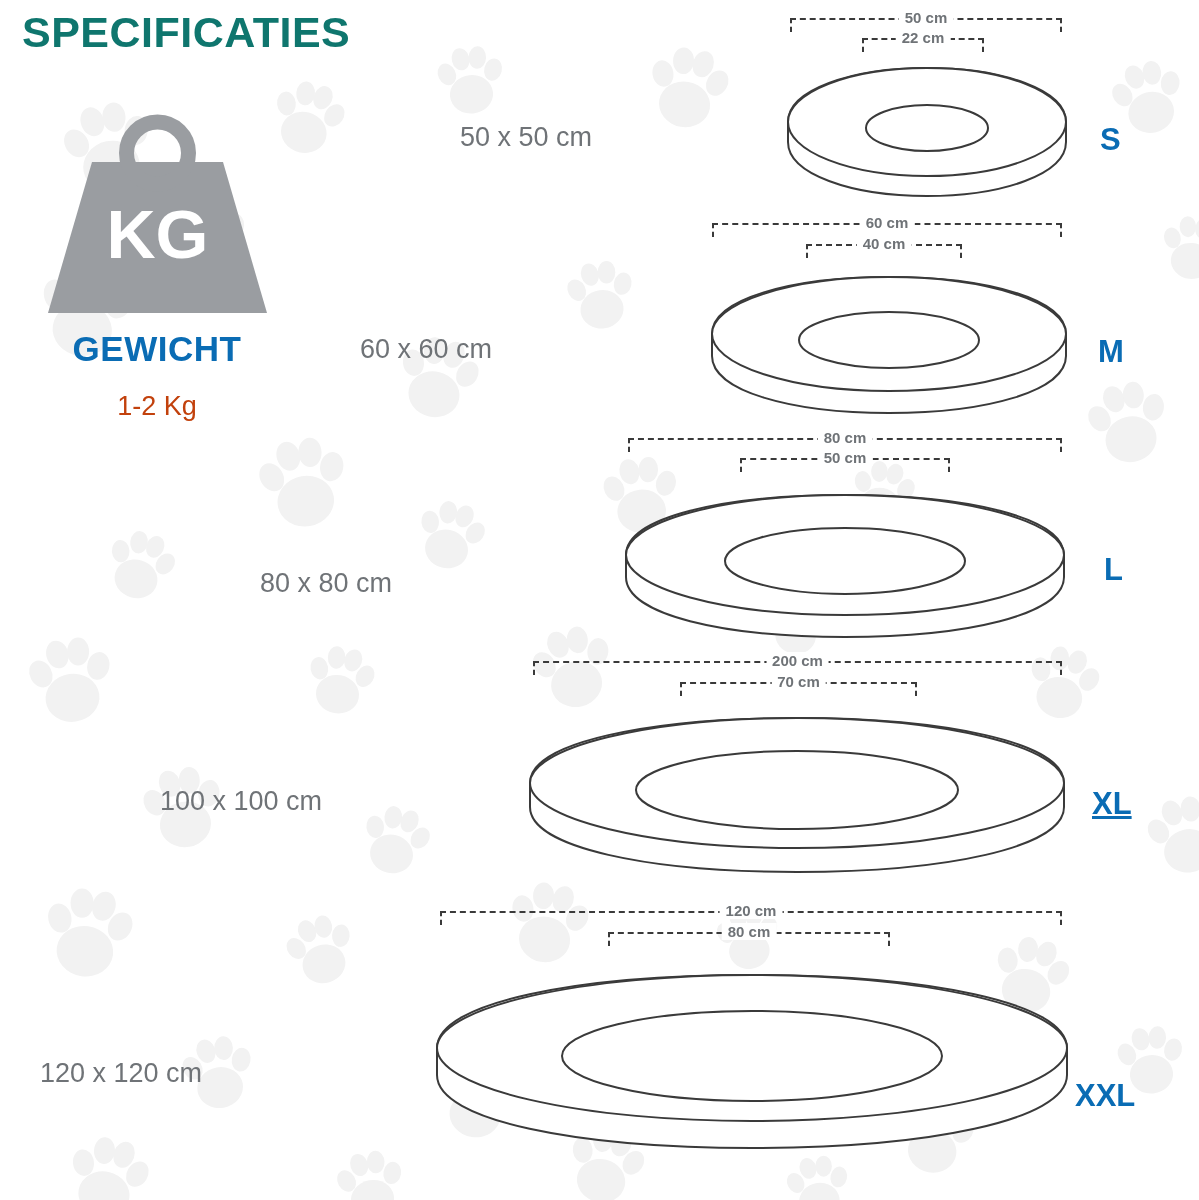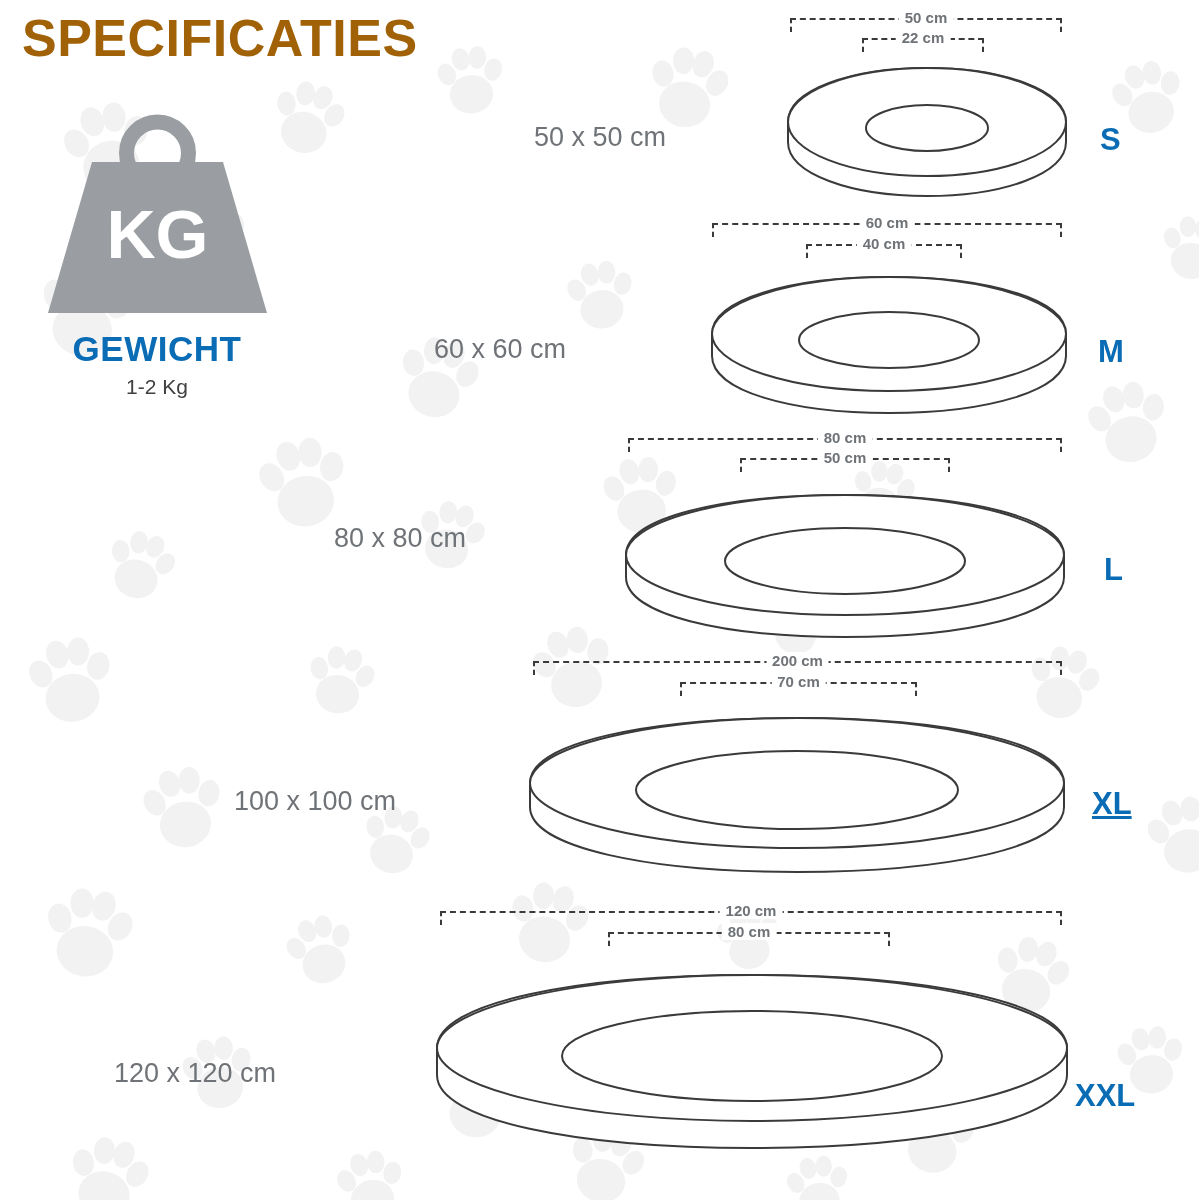--- a/index.html
+++ b/index.html
@@ -27,24 +27,24 @@
     position: absolute;
     opacity: 1;
   }
   .paw svg { display: block; }
 
   
   #title {
     position: absolute;
     left: 22px;
     top: 8px;
-    font-size: 52px;
+    font-size: 43px;
     font-weight: bold;
     letter-spacing: 0.5px;
-    color: #a16207;
+    color: #0f766e;
     z-index: 5;
   }
 
   
   #weight-block {
     position: absolute;
     left: 22px;
     top: 110px;
     width: 270px;
     z-index: 5;
@@ -58,36 +58,36 @@
     text-decoration: underline;
   }
   #weight-label {
     font-size: 35px;
     font-weight: bold;
     color: #0a6cb4;
     margin-top: 4px;
     letter-spacing: 0.5px;
   }
   #weight-value {
-    font-size: 21px;
-    color: #404040;
-    margin-top: 6px;
+    font-size: 27px;
+    color: #c2410c;
+    margin-top: 22px;
   }
 
   
   .row {
     position: absolute;
     z-index: 4;
   }
   .row-dim {
     position: absolute;
     font-size: 27px;
     color: #6f7377;
     white-space: nowrap;
-    text-align: center;
+    text-align: left;
   }
   .row-code {
     position: absolute;
     font-size: 31px;
     font-weight: bold;
     color: #0a6cb4;
     white-space: nowrap;
   }
   .bed {
     position: absolute;
@@ -563,21 +563,21 @@
       <div class="tick-l"></div>
       <div class="tick-r"></div>
     <div class="dim-text">80 cm</div>
   </div>
   <div class="dim" style="left:740px; top:450px; width:210px;">
     <div class="dim-line"></div>
       <div class="tick-l"></div>
       <div class="tick-r"></div>
     <div class="dim-text">50 cm</div>
   </div>
-  <div class="row-dim" style="left:260px; top:523px; width:280px;">80 x 80 cm</div>
+  <div class="row-dim" style="left:260px; top:568px; width:280px;">80 x 80 cm</div>
   <div class="row-code" style="left:1104px; top:552px;">L</div>
   <div class="bed" style="left:624px; top:485px;">
     <svg width="442" height="160" viewBox="0 0 442 160">
       <path d="M2 70 C2 32 100 10 221 10 C342 10 440 32 440 70 L440 92 C440 130 342 152 221 152 C100 152 2 130 2 92 Z" fill="#ffffff" stroke="#3a3a3a" stroke-width="2"></path>
       <ellipse cx="221" cy="70" rx="219" ry="60" fill="#ffffff" stroke="#3a3a3a" stroke-width="2"></ellipse>
       <ellipse cx="221" cy="76" rx="120" ry="33" fill="#ffffff" stroke="#3a3a3a" stroke-width="2"></ellipse>
     </svg>
   </div>
 </div>
 

